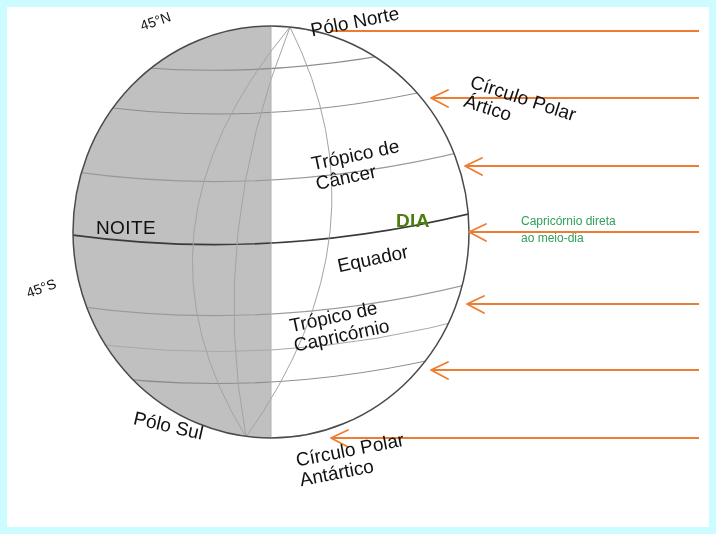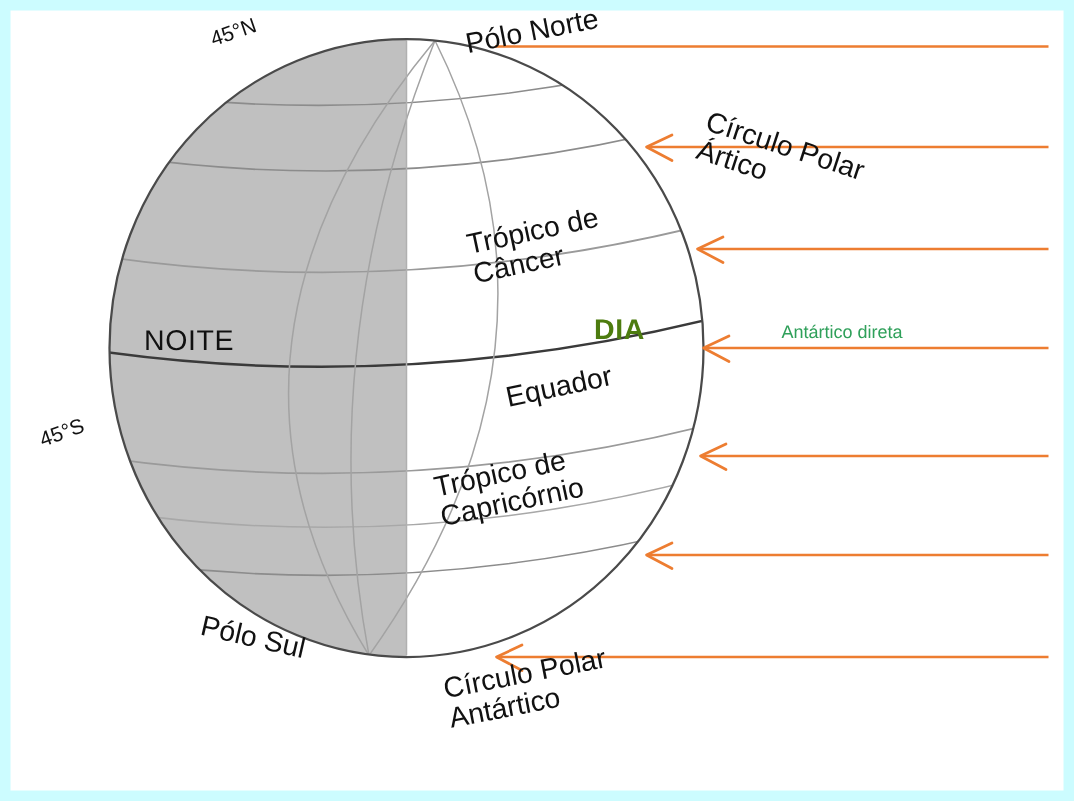--- a/index.html
+++ b/index.html
@@ -171,17 +171,18 @@
 
   <div class="lbl" id="lbl-noite">
     <span>NOITE</span>
   </div>
 
   <div class="lbl" id="lbl-dia">
     <span>DIA</span>
   </div>
 
   <div class="lbl" id="lbl-incidencia">
-    <span class="l2">Antártico direta</span>
+    <span class="l2">Capricórnio direta</span>
+    <span class="l2">ao meio-dia</span>
   </div>
 
   <div id="border-frame"></div>
 </div>
 
 </body></html>

